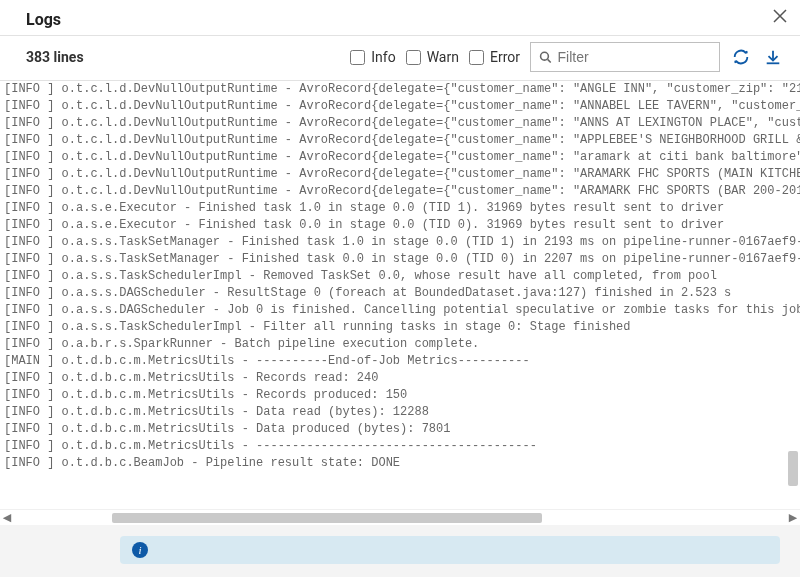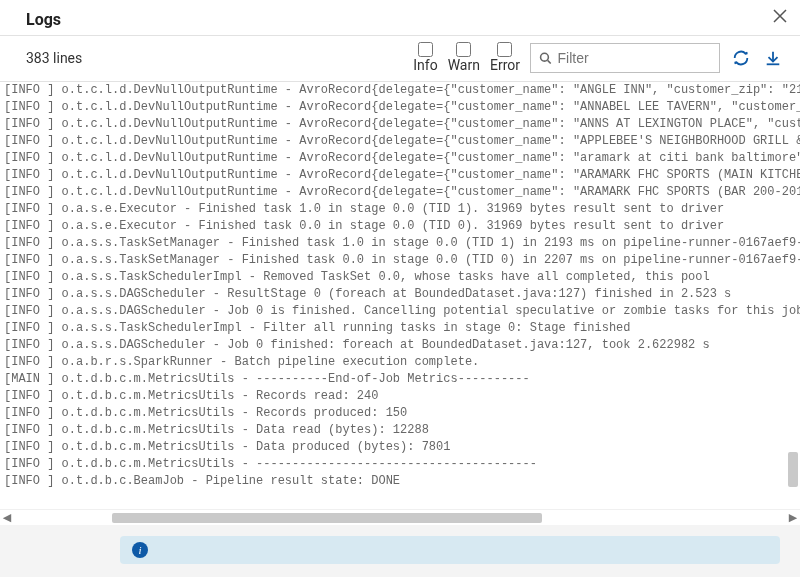--- a/index.html
+++ b/index.html
@@ -3,22 +3,22 @@
 <meta charset="utf-8">
 <style>
   * { box-sizing: border-box; margin: 0; padding: 0; }
   html, body { width: 800px; height: 577px; overflow: hidden; font-family: -apple-system, BlinkMacSystemFont, "Segoe UI", Roboto, Arial, sans-serif; background: #fff; color: #222; }
   .window { width: 800px; height: 577px; display: flex; flex-direction: column; position: relative; }
   .header { display: flex; align-items: center; padding: 10px 16px 6px 26px; }
   .title { font-size: 16px; font-weight: 700; }
   .close { position: absolute; top: 6px; right: 10px; width: 20px; height: 20px; cursor: pointer; display: flex; align-items: center; justify-content: center; color: #555; }
   .close svg { width: 14px; height: 14px; stroke: currentColor; stroke-width: 1.5; fill: none; }
   .toolbar { display: flex; align-items: center; padding: 6px 16px 8px 26px; gap: 10px; border-bottom: 1px solid #e2e2e2; border-top: 1px solid #e2e2e2; position: relative; }
-  .line-count { font-size: 14px; color: #333; flex: 1; }
-  .chk { display: flex; align-items: center; gap: 0; font-size: 14px; color: #333; cursor: pointer; flex-direction: column; }
+  .line-count { font-size: 14px; color: #333; flex: 1; font-weight: bold; }
+  .chk { display: flex; align-items: center; gap: 6px; font-size: 14px; color: #333; cursor: pointer; }
   .chk input { width: 15px; height: 15px; cursor: pointer; accent-color: #555; }
   .filter-box { display: flex; align-items: center; border: 1px solid #bfbfbf; height: 30px; width: 190px; padding: 10px 8px; gap: 6px; }
   .filter-box svg { width: 14px; height: 14px; stroke: #666; fill: none; stroke-width: 2; }
   .filter-box input { border: none; outline: none; font-size: 14px; width: 100%; color: #333; }
   .icon-btn { width: 22px; height: 22px; cursor: pointer; display: flex; align-items: center; justify-content: center; color: #0e5aa7; }
   .icon-btn svg { width: 18px; height: 18px; }
   .log-area { flex: 1; overflow: hidden; position: relative; }
   .log-scroll { position: absolute; inset: 0; overflow: hidden; }
   .log-lines { font-family: "SFMono-Regular", Consolas, "Liberation Mono", Menlo, Courier, monospace; font-size: 12px; line-height: 17px; color: #676767; white-space: nowrap; padding: 0 0 0 4px; margin-top: 0px; }
   .log-line { height: 17px; overflow: hidden; }
@@ -92,25 +92,24 @@
           <div class="log-line">[INFO ] o.t.c.l.d.DevNullOutputRuntime - AvroRecord{delegate={"customer_name": "ANNABEL LEE TAVERN", "customer_zip": "21224", </div>
           <div class="log-line">[INFO ] o.t.c.l.d.DevNullOutputRuntime - AvroRecord{delegate={"customer_name": "ANNS AT LEXINGTON PLACE", "customer_zip": "212</div>
           <div class="log-line">[INFO ] o.t.c.l.d.DevNullOutputRuntime - AvroRecord{delegate={"customer_name": "APPLEBEE'S NEIGHBORHOOD GRILL &amp; BAR", "custom</div>
           <div class="log-line">[INFO ] o.t.c.l.d.DevNullOutputRuntime - AvroRecord{delegate={"customer_name": "aramark at citi bank baltimore", "customer_zip</div>
           <div class="log-line">[INFO ] o.t.c.l.d.DevNullOutputRuntime - AvroRecord{delegate={"customer_name": "ARAMARK FHC SPORTS  (MAIN KITCHEN)", "custome</div>
           <div class="log-line">[INFO ] o.t.c.l.d.DevNullOutputRuntime - AvroRecord{delegate={"customer_name": "ARAMARK FHC SPORTS (BAR 200-201)", "customer_z</div>
           <div class="log-line">[INFO ] o.a.s.e.Executor - Finished task 1.0 in stage 0.0 (TID 1). 31969 bytes result sent to driver</div>
           <div class="log-line">[INFO ] o.a.s.e.Executor - Finished task 0.0 in stage 0.0 (TID 0). 31969 bytes result sent to driver</div>
           <div class="log-line">[INFO ] o.a.s.s.TaskSetManager - Finished task 1.0 in stage 0.0 (TID 1) in 2193 ms on pipeline-runner-0167aef9-c03f-4ee3-85c4</div>
           <div class="log-line">[INFO ] o.a.s.s.TaskSetManager - Finished task 0.0 in stage 0.0 (TID 0) in 2207 ms on pipeline-runner-0167aef9-c03f-4ee3-85c4</div>
-          <div class="log-line">[INFO ] o.a.s.s.TaskSchedulerImpl - Removed TaskSet 0.0, whose tasks have all completed, this pool</div>
+          <div class="log-line">[INFO ] o.a.s.s.TaskSchedulerImpl - Removed TaskSet 0.0, whose result have all completed, from pool</div>
           <div class="log-line">[INFO ] o.a.s.s.DAGScheduler - ResultStage 0 (foreach at BoundedDataset.java:127) finished in 2.523 s</div>
           <div class="log-line">[INFO ] o.a.s.s.DAGScheduler - Job 0 is finished. Cancelling potential speculative or zombie tasks for this job</div>
           <div class="log-line">[INFO ] o.a.s.s.TaskSchedulerImpl - Filter all running tasks in stage 0: Stage finished</div>
-          <div class="log-line">[INFO ] o.a.s.s.DAGScheduler - Job 0 finished: foreach at BoundedDataset.java:127, took 2.622982 s</div>
           <div class="log-line">[INFO ] o.a.b.r.s.SparkRunner - Batch pipeline execution complete.</div>
           <div class="log-line">[MAIN ] o.t.d.b.c.m.MetricsUtils - ----------End-of-Job Metrics----------</div>
           <div class="log-line">[INFO ] o.t.d.b.c.m.MetricsUtils - Records read: 240</div>
           <div class="log-line">[INFO ] o.t.d.b.c.m.MetricsUtils - Records produced: 150</div>
           <div class="log-line">[INFO ] o.t.d.b.c.m.MetricsUtils - Data read (bytes): 12288</div>
           <div class="log-line">[INFO ] o.t.d.b.c.m.MetricsUtils - Data produced (bytes): 7801</div>
           <div class="log-line">[INFO ] o.t.d.b.c.m.MetricsUtils - ---------------------------------------</div>
           <div class="log-line">[INFO ] o.t.d.b.c.BeamJob - Pipeline result state: DONE</div>
         </div>
     </div>

